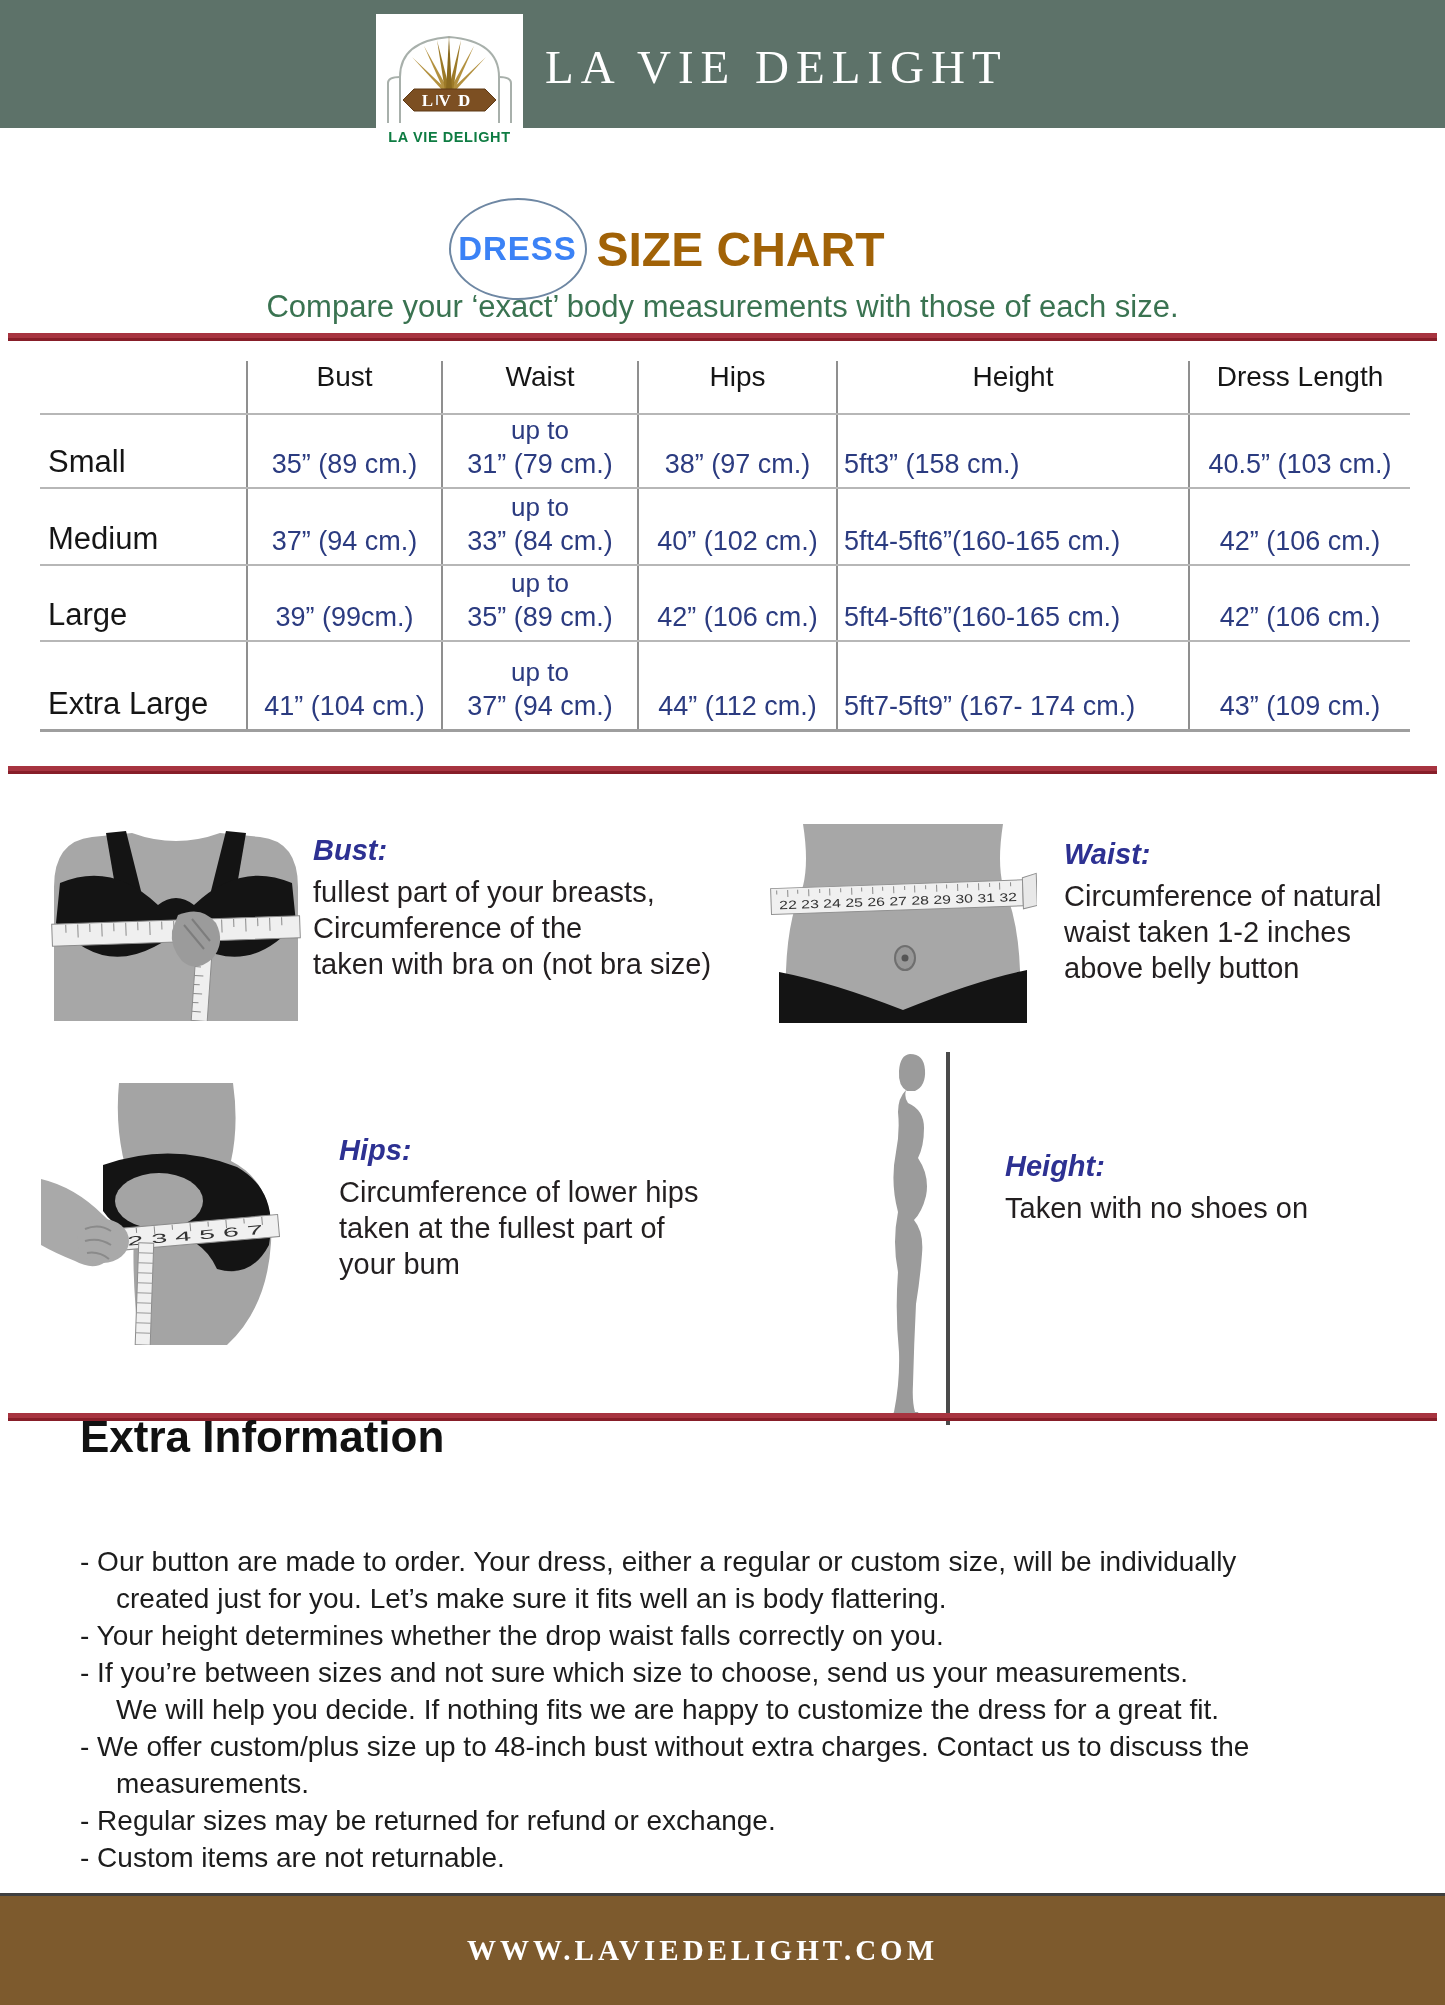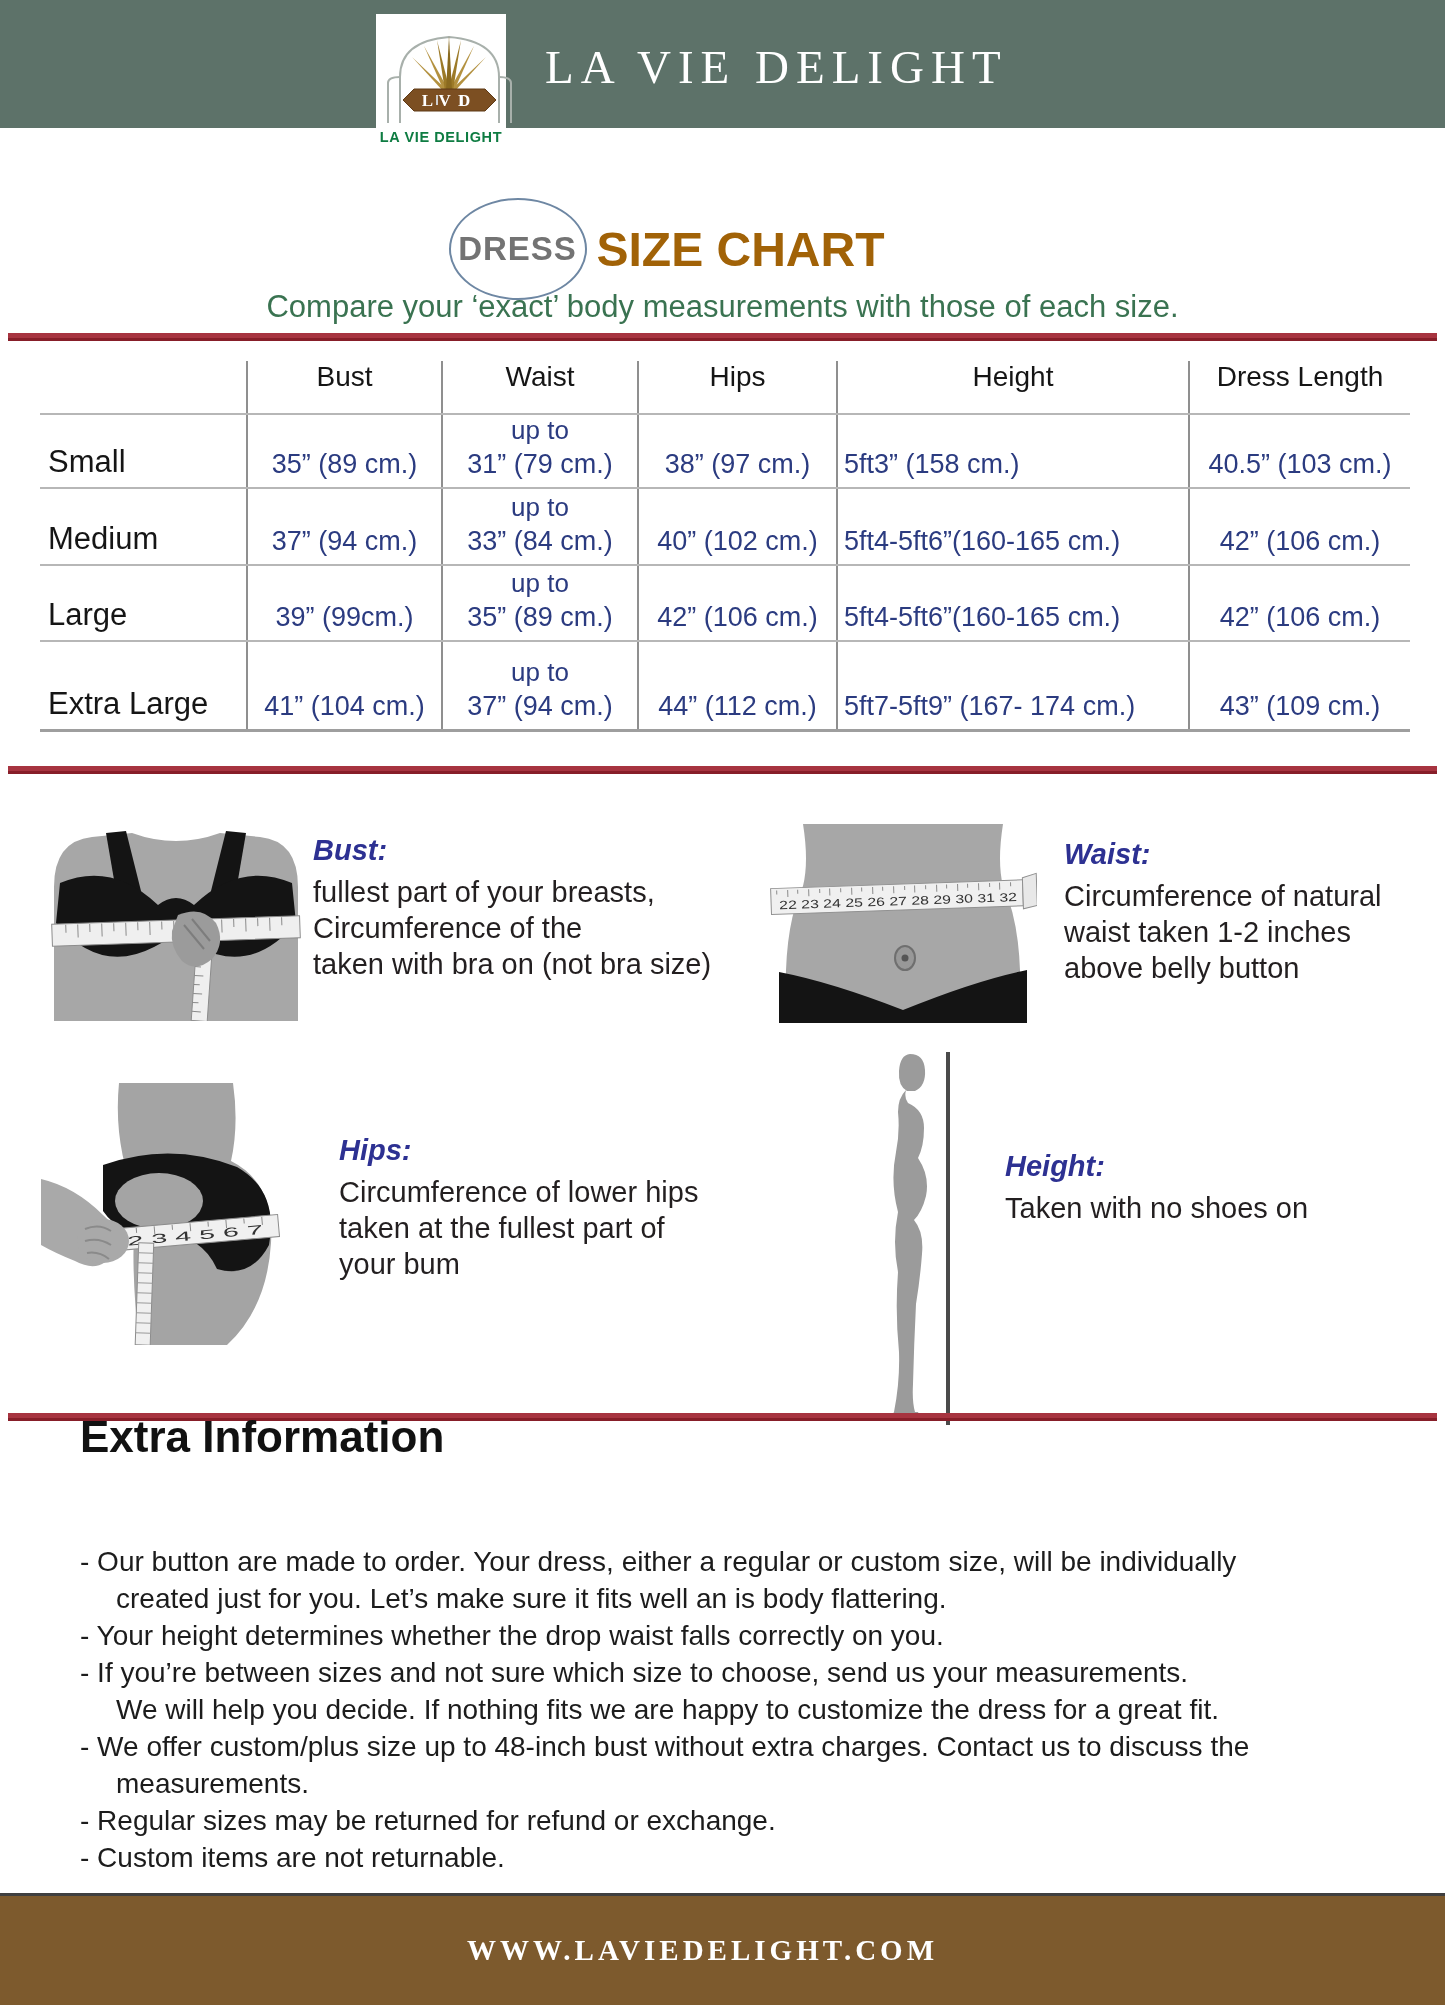--- a/index.html
+++ b/index.html
@@ -3,31 +3,31 @@
 <meta charset="utf-8">
 <style>
   html,body{margin:0;padding:0;background:#ffffff;}
   .page{position:relative;width:1445px;height:2005px;background:#fff;overflow:hidden;
         font-family:"Liberation Sans",sans-serif;color:#1a1a1a;}
 
   
   .top-bar{position:absolute;top:0;left:0;width:1445px;height:128px;background:#5d7269;}
   .brand-title{position:absolute;left:545px;top:0;height:128px;line-height:134px;
         color:#ffffff;font-family:"Liberation Serif",serif;font-size:47px;letter-spacing:7px;white-space:nowrap;}
-  .logo-box{position:absolute;left:376px;top:14px;width:130px;height:138px;background:#ffffff;
+  .logo-box{position:absolute;left:376px;top:14px;width:147px;height:138px;background:#ffffff;
         box-sizing:border-box;display:flex;flex-direction:column;align-items:center;justify-content:flex-end;padding-bottom:7px;}
   .logo-emblem{position:absolute;top:5px;left:0;}
   .logo-name{font-size:14.5px;font-weight:bold;color:#0e7c42;letter-spacing:.6px;white-space:nowrap;}
 
   
   .title-row{position:absolute;top:198px;left:0;width:100%;display:flex;justify-content:center;
         align-items:center;gap:10px;transform:translateX(-56px);}
   .dress-ellipse{width:138px;height:102px;border:2px solid #6e87a3;border-radius:50%;
         display:flex;align-items:center;justify-content:center;box-sizing:border-box;background:#fff;}
-  .dress-badge{font-size:33px;font-weight:bold;color:#737373;letter-spacing:1px;}
+  .dress-badge{font-size:33px;font-weight:bold;color:#3b82f6;letter-spacing:1px;}
   .main-title{font-size:48px;font-weight:bold;color:#a16207;white-space:nowrap;}
   .subtitle{position:absolute;top:289px;left:0;width:100%;text-align:center;
         font-size:31px;color:#3a7351;white-space:nowrap;}
 
   .rule{position:absolute;left:8px;right:8px;height:8px;
         background:linear-gradient(#a73440 0 62%,#871e29 62% 100%);}
   .rule1{top:333px}.rule2{top:766px}.rule3{top:1413px}
 
   
   .size-table{position:absolute;left:40px;top:361px;width:1370px;border-collapse:collapse;table-layout:fixed;}

